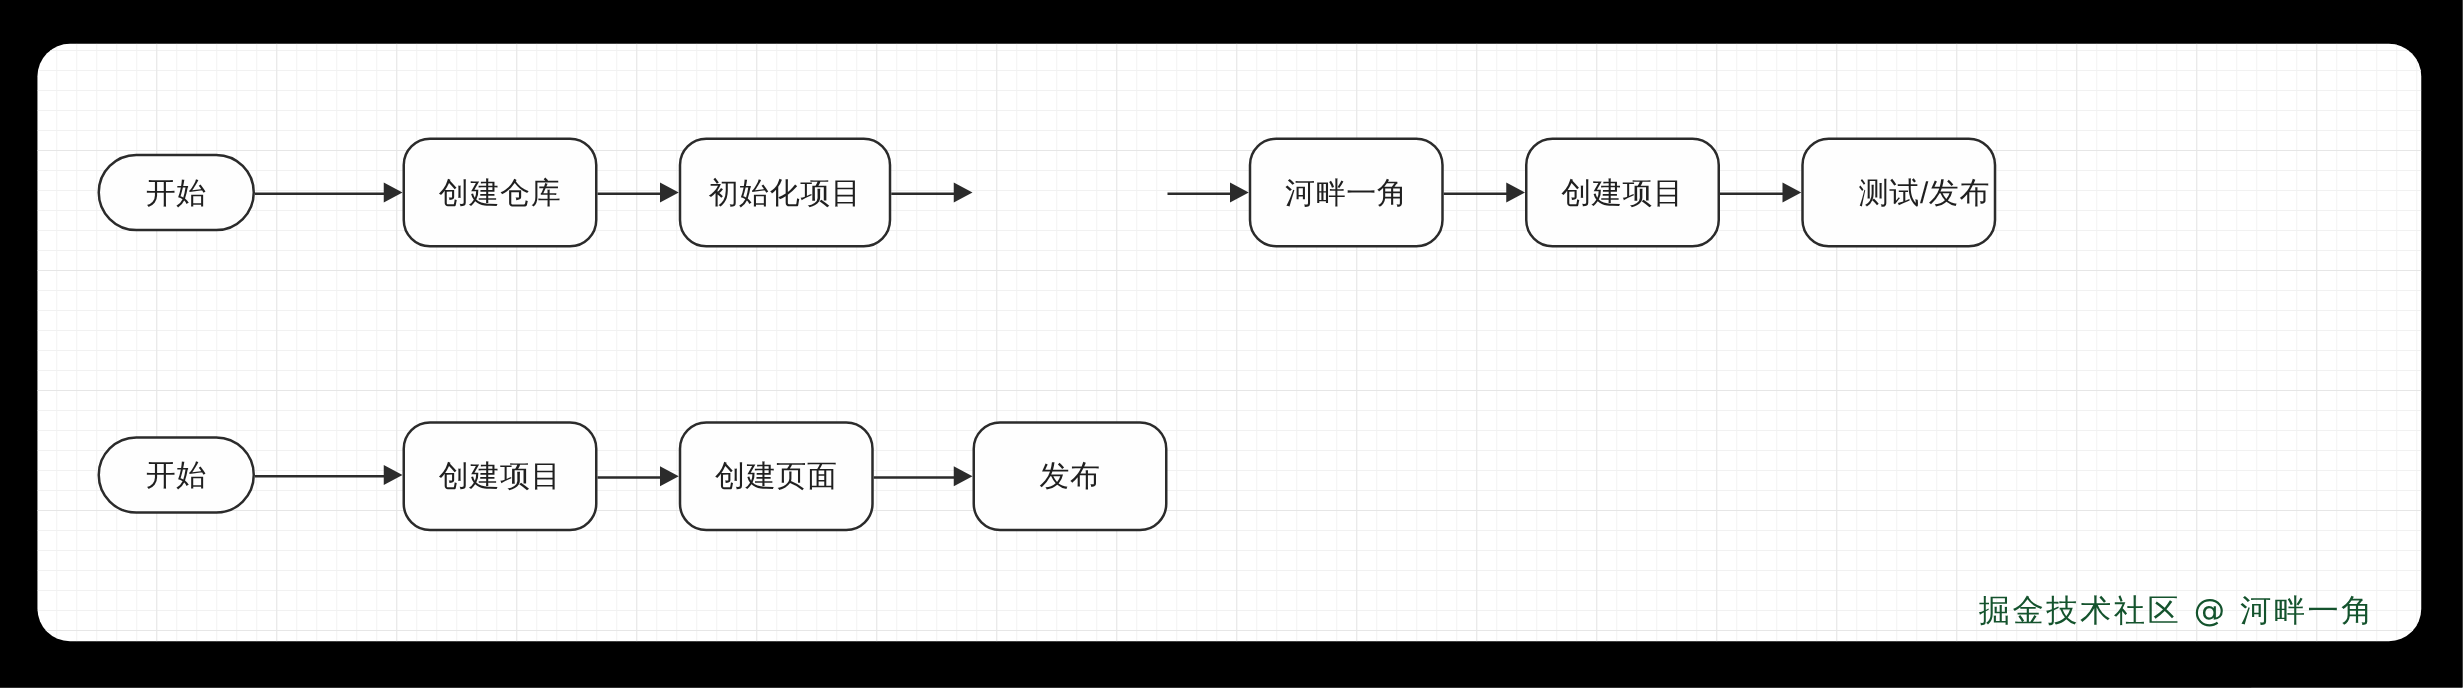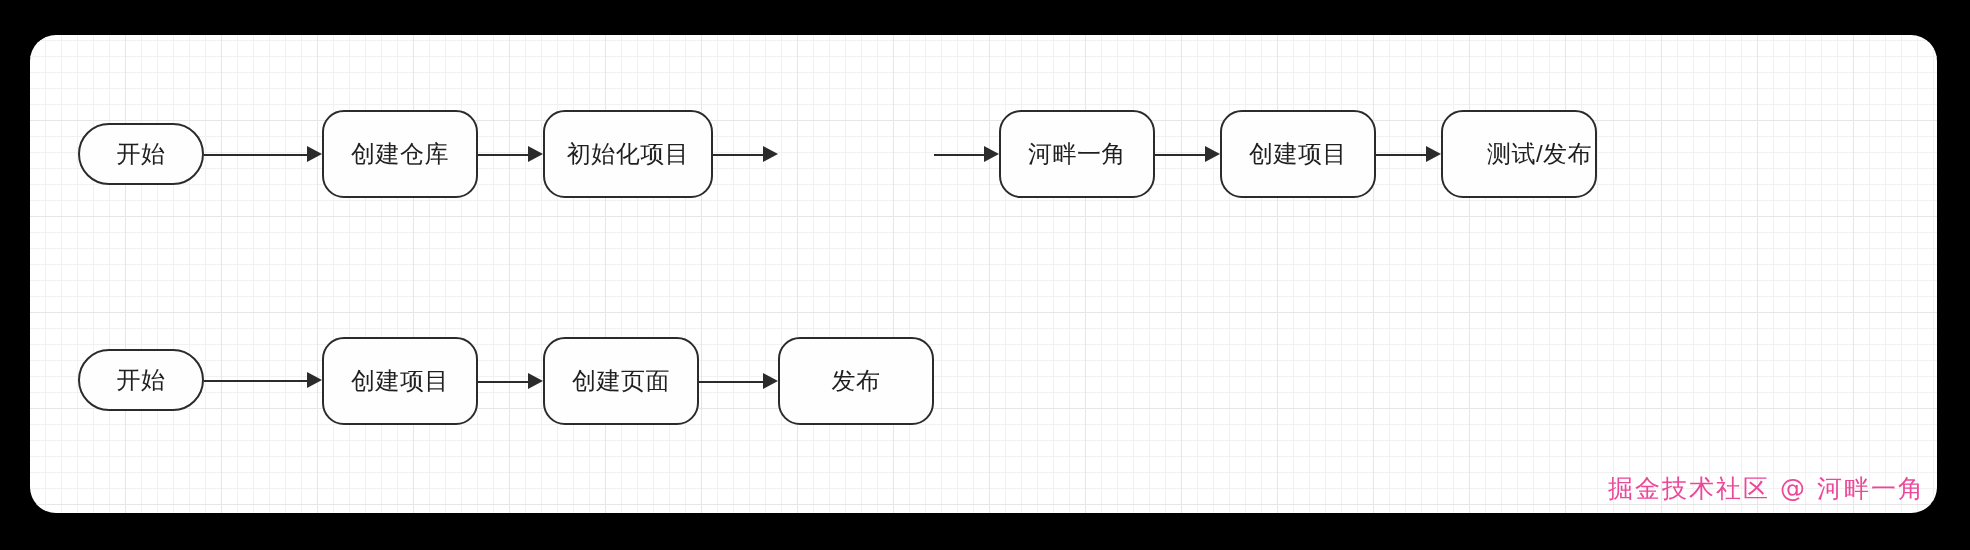--- a/index.html
+++ b/index.html
@@ -88,24 +88,24 @@
     position: absolute;
     width: 0;
     height: 0;
     border-top: 8px solid transparent;
     border-bottom: 8px solid transparent;
     border-left: 15px solid #2b2b2b;
   }
 
   #watermark {
     position: absolute;
-    right: 12px;
+    right: 37px;
     bottom: 8px;
     font-size: 25px;
-    color: #ec4899;
+    color: #14532d;
     letter-spacing: 2px;
     white-space: nowrap;
     font-family: "DejaVu Sans", "Liberation Sans", sans-serif;
   }
 </style>
 </head>
 <body>
 
 <div id="stage">
   <div id="canvas">

